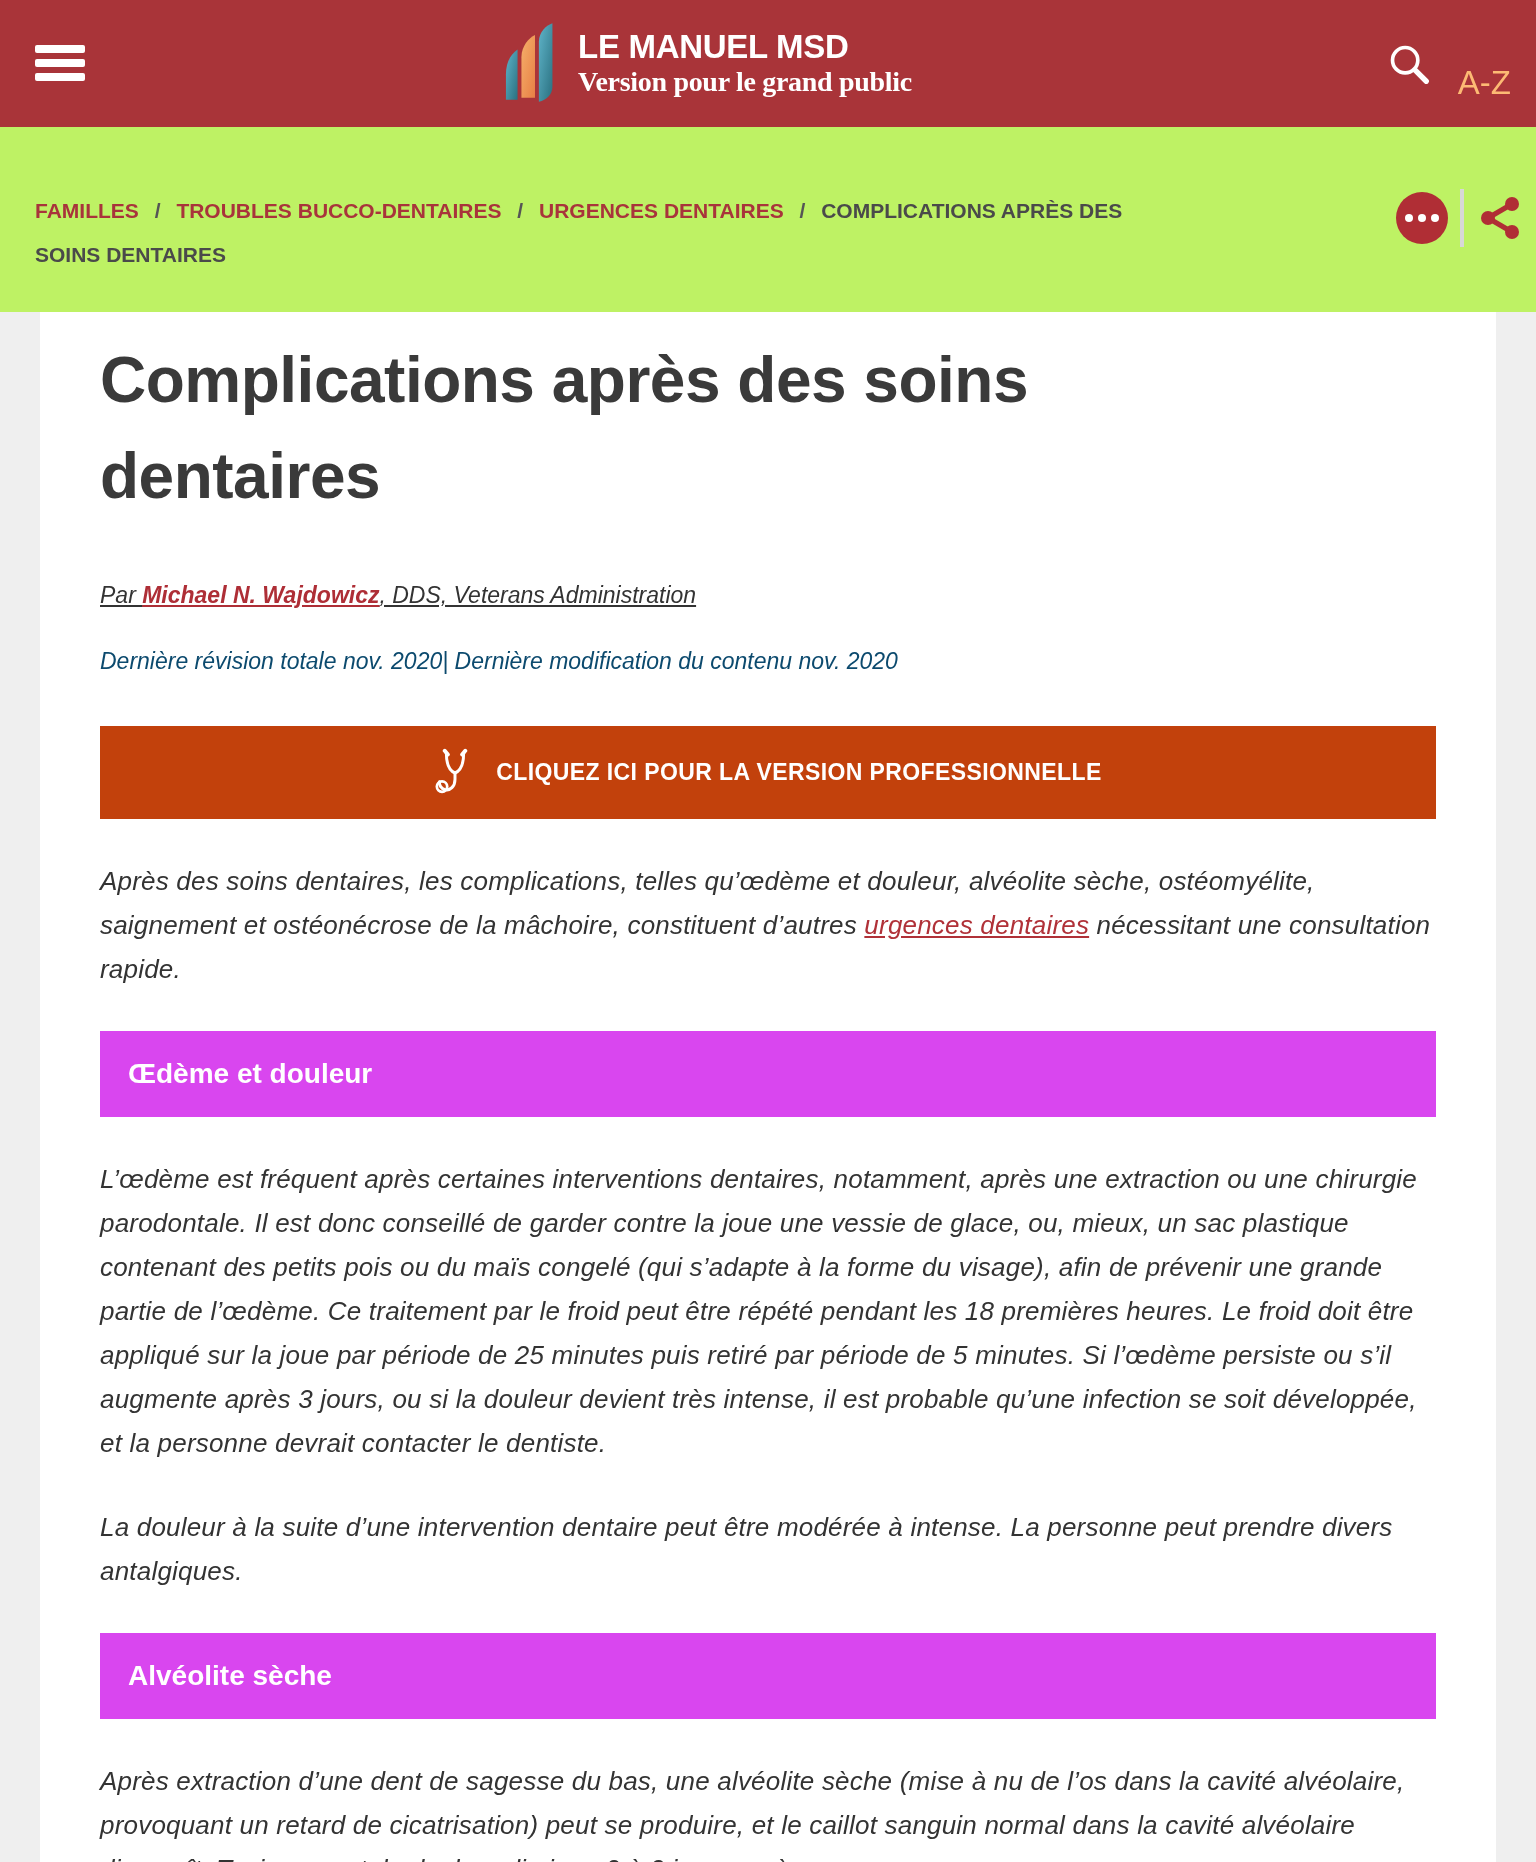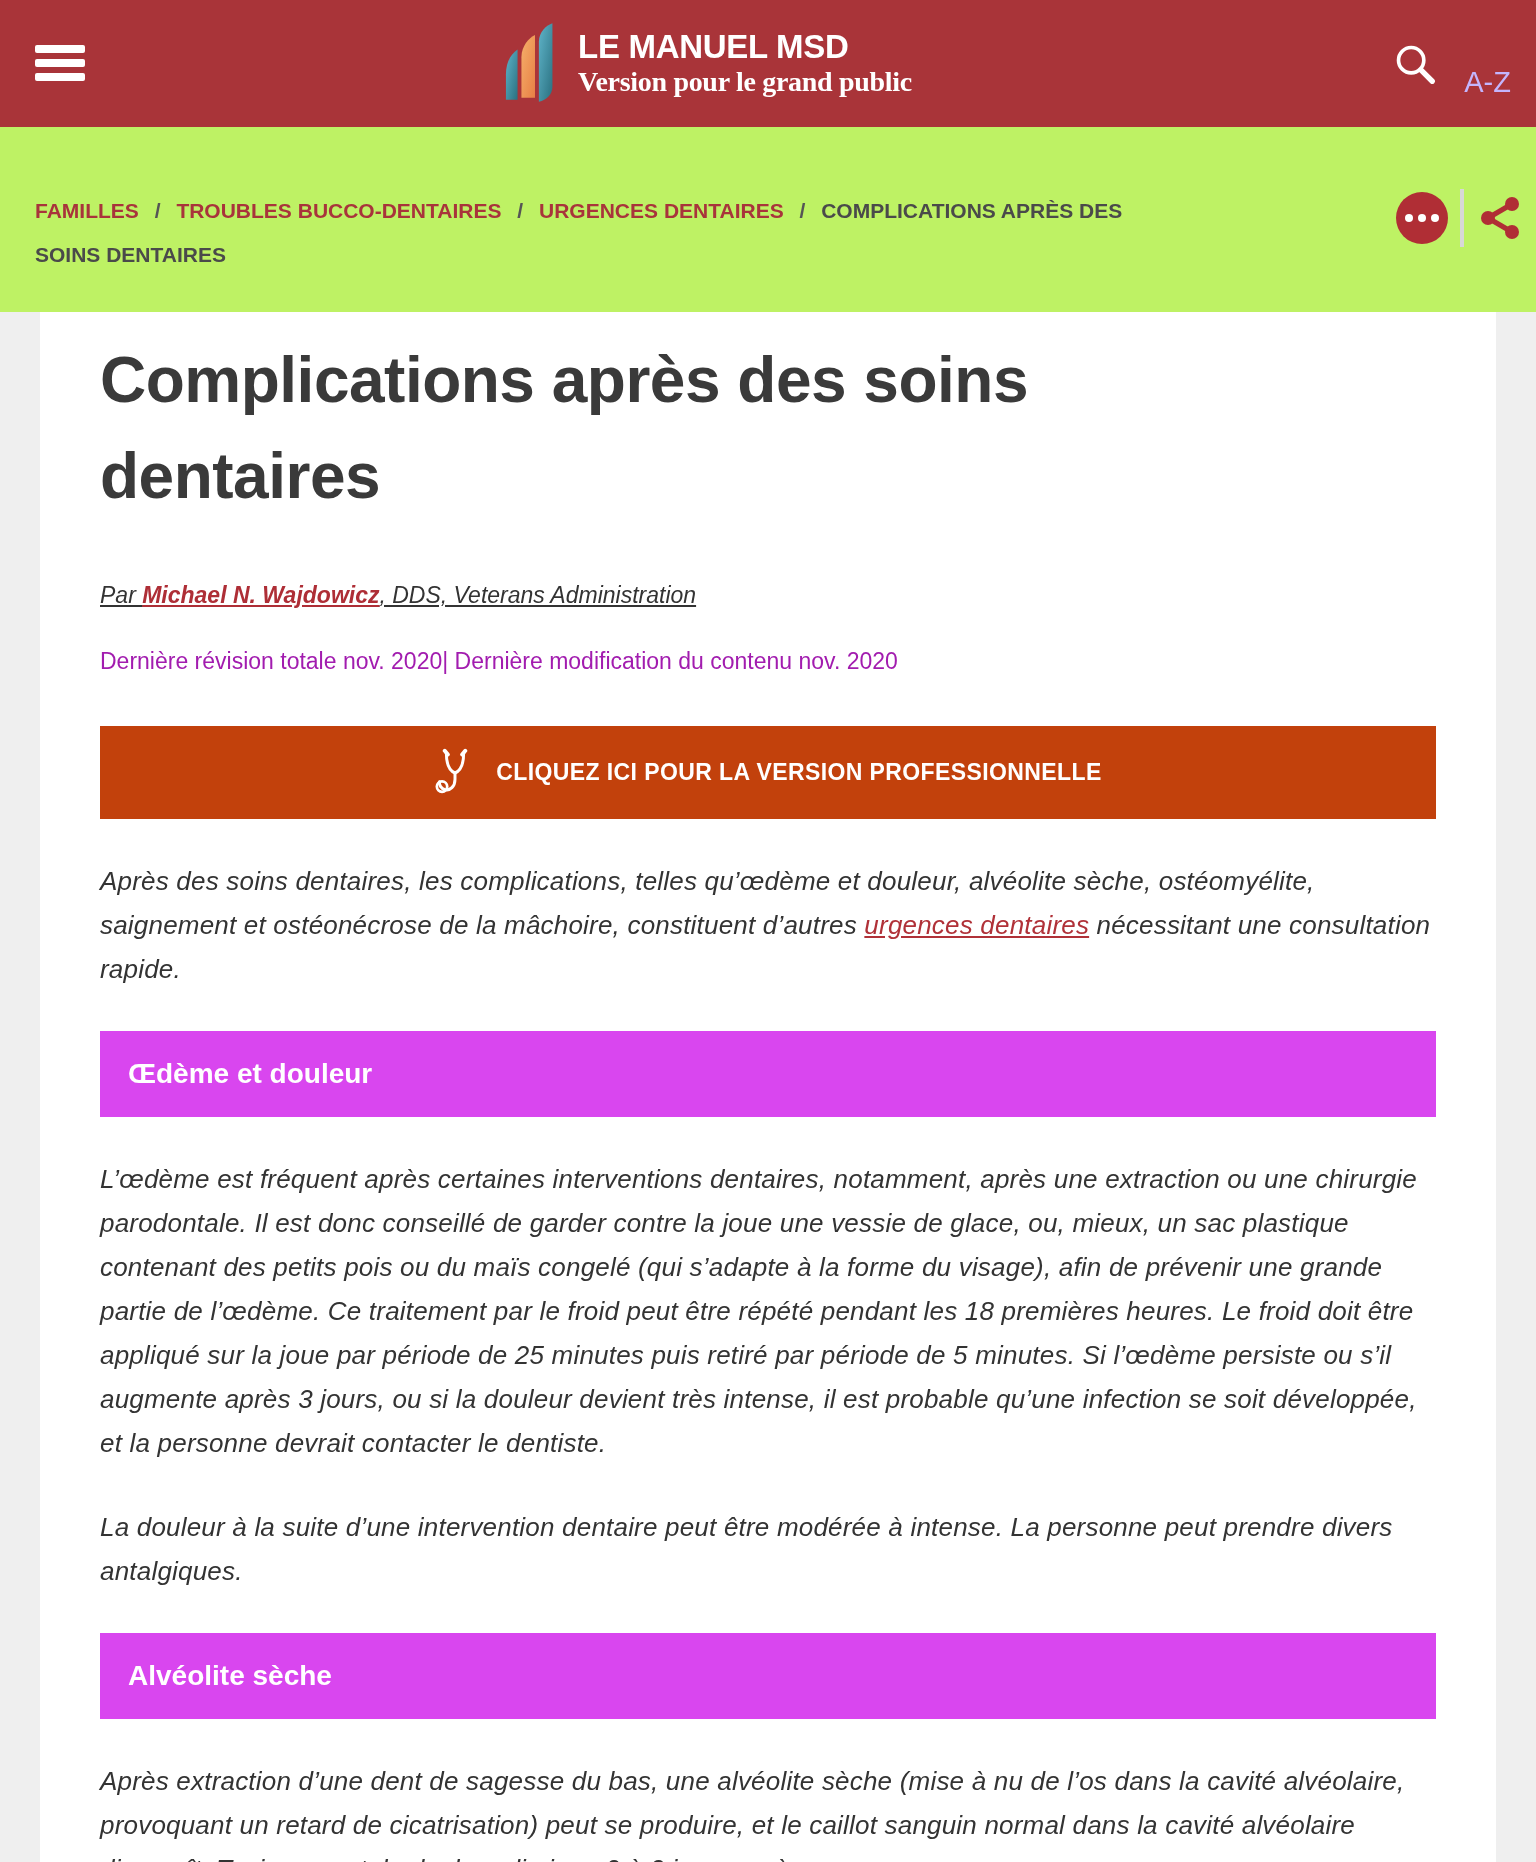--- a/index.html
+++ b/index.html
@@ -22,21 +22,21 @@
   }
   .hamburger .bar { height: 8px; background: #fff; border-radius: 2px; margin-bottom: 6px; }
   .hamburger .bar:last-child { margin-bottom: 0; }
 
   .logo-group { display: flex; align-items: center; gap: 12px; cursor: pointer; margin-left: -120px; }
   .logo-text { color: #fff; }
   .logo-title { font-size: 33px; font-weight: bold; line-height: 1.1; letter-spacing: -0.3px; }
   .logo-subtitle { font-size: 28px; font-weight: bold; line-height: 1.15; letter-spacing: -0.3px; font-family: Liberation Serif, serif; }
 
   .header-right { position: absolute; right: 25px; top: 0; height: 100%; display: flex; align-items: center; gap: 26px; }
-  .az-link { color: #c4b5fd; font-size: 29px; cursor: pointer; margin-top: 38px; }
+  .az-link { color: #fdba74; font-size: 33px; cursor: pointer; margin-top: 38px; }
 
   
   .breadcrumb-section {
     position: relative; background: #bef264;
     height: 185px; padding: 62px 35px 0;
   }
   .breadcrumb {
     max-width: 1100px; font-size: 21px; font-weight: bold;
     line-height: 44px; color: #4a4a4a;
   }
@@ -58,21 +58,21 @@
     margin: 0 40px; background: #fff;
     min-height: 1550px; padding: 20px 60px 0;
   }
   .article-title {
     font-size: 64px; font-weight: 600; color: #3a3a3a;
     line-height: 96px; letter-spacing: -0.5px;
     max-width: 990px; margin: 0 0 56px;
   }
   .byline { font-style: italic; font-size: 23px; color: #333; margin: 0 0 36px; line-height: 30px; text-decoration: underline; }
   .author-link { color: #ae2e36; font-weight: bold; text-decoration: underline; cursor: pointer; }
-  .revision { font-size: 23px; color: #a21caf; margin: 0 0 50px; line-height: 30px; }
+  .revision { font-style: italic; font-size: 23px; color: #0c4a6e; margin: 0 0 50px; line-height: 30px; }
 
   .pro-banner {
     height: 93px; background: #c2410c; color: #fff;
     display: flex; align-items: center; justify-content: center; gap: 20px;
     font-size: 23px; font-weight: bold; letter-spacing: 0.4px;
     margin: 0 0 40px; cursor: pointer;
   }
 
   .body-text {
     font-size: 26px; line-height: 44px; letter-spacing: 0.2px;

